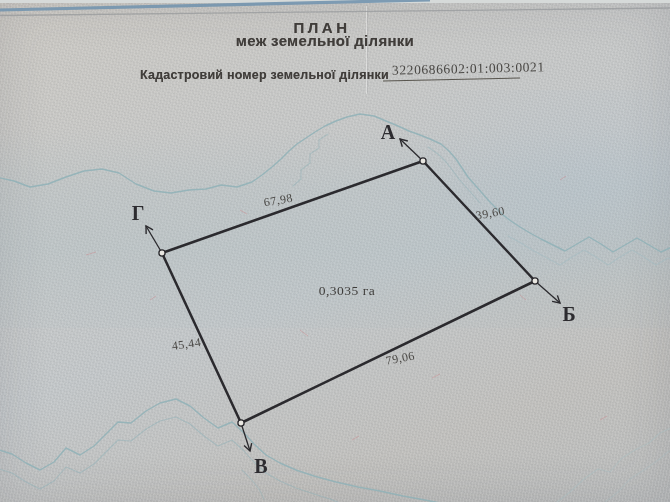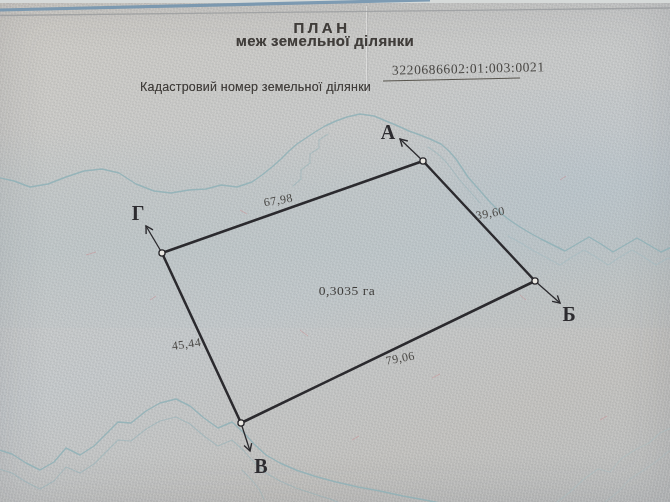--- a/index.html
+++ b/index.html
@@ -35,21 +35,21 @@
   svg text { font-family:"Liberation Serif", serif; fill:#3c3a38; }
   text.vertex { font-size:20px; font-weight:bold; fill:#2d2c30; }
   text.len    { font-size:12px; fill:#4a4845; letter-spacing:0.5px; }
   text.area   { font-size:13.5px; fill:#3e3c3a; letter-spacing:0.5px; }
 
   .hdr { position:absolute; color:#403d3a; text-shadow:0 0 0.5px rgba(64,61,58,0.55); }
   .title    { left:222px; top:19px;  width:200px; text-align:center;
               font-size:15px; font-weight:bold; letter-spacing:3.5px; }
   .subtitle { left:225px; top:32px;  width:200px; text-align:center;
               font-size:15px; font-weight:bold; letter-spacing:0.3px; }
-  .cad-label{ left:140px; top:68px;  font-size:12.5px; font-weight:normal; letter-spacing:0.2px;margin-top:12px; }
+  .cad-label{ left:140px; top:68px;  font-size:12.5px; font-weight:bold; letter-spacing:0.2px; }
   .cad-num  { left:392px; top:61px;  font-family:"Liberation Serif", serif;
               font-size:13.5px; color:#4a4845; letter-spacing:0.6px;
               transform:rotate(-1.3deg); text-shadow:none; }
   .cad-line { position:absolute; left:383px; top:79px; width:137px; height:0;
               border-top:1.2px solid #59564f; transform:rotate(-1.3deg); }
 </style>
 </head>
 <body>
 
 <div class="page">

